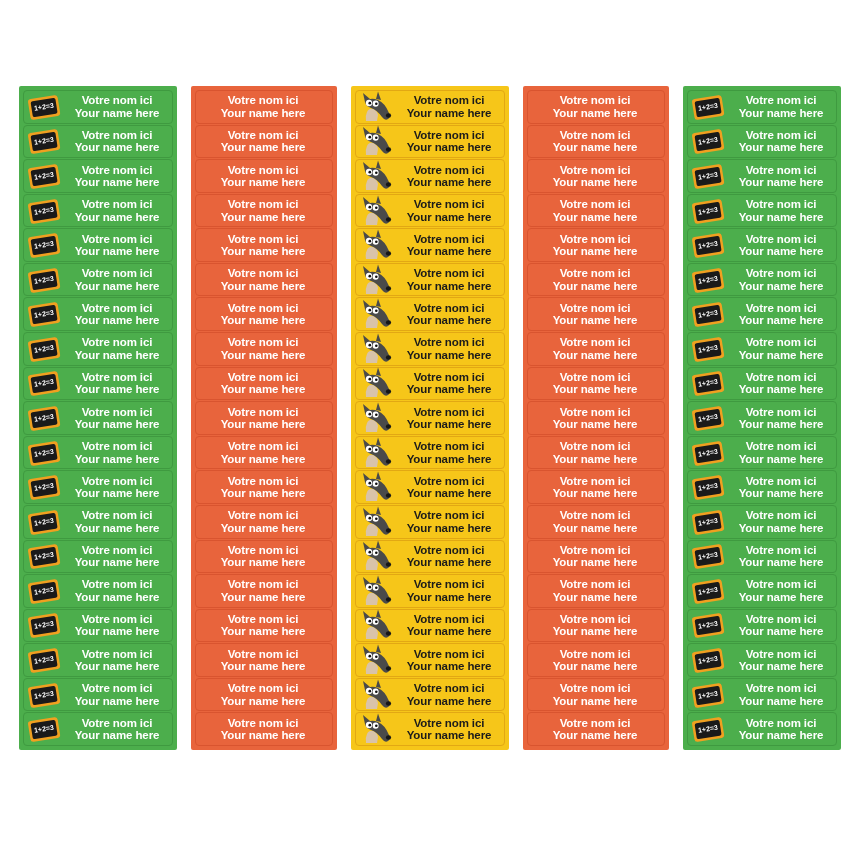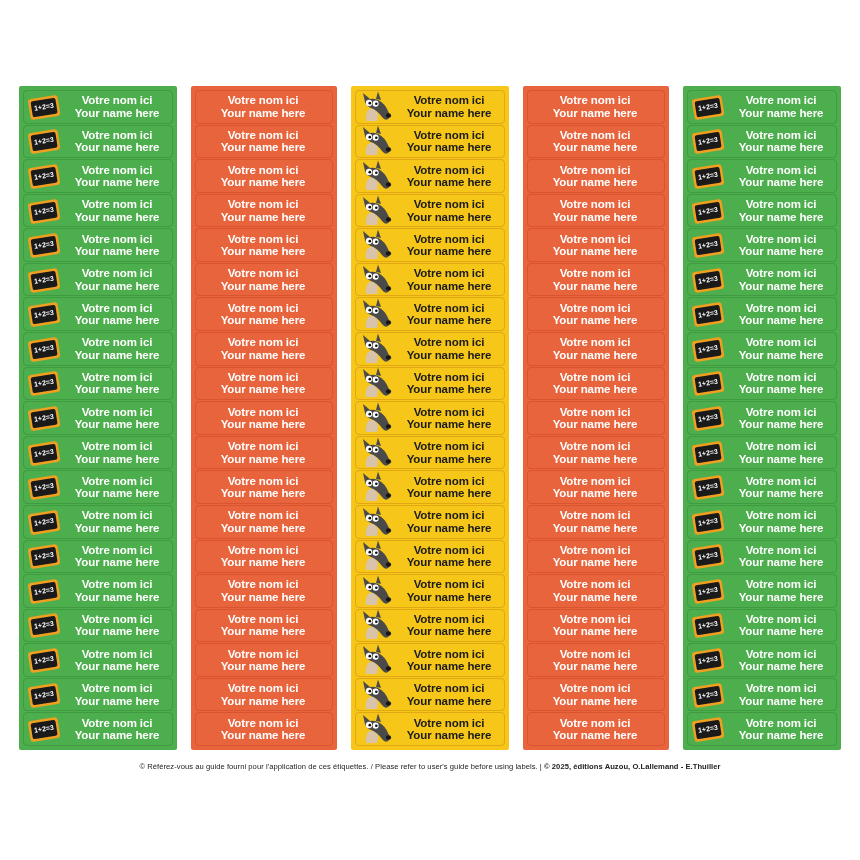--- a/index.html
+++ b/index.html
@@ -1286,17 +1286,14 @@
             </svg>
           </span>
           <span class="label-text">
             <span class="ln-fr">Votre nom ici</span>
             <span class="ln-en">Your name here</span>
           </span>
         </div>
       </div>
     </div>
 
-  <div id="footer">
-    <span>© Référez-vous au guide fourni pour l'application de ces étiquettes. / Please refer to user's guide before using labels.</span><span>  |  </span><span class="credit">© 2025, éditions Auzou, O.Lallemand - E.Thuiller</span>
-  </div>
 
 </div>
 
 </body></html>

